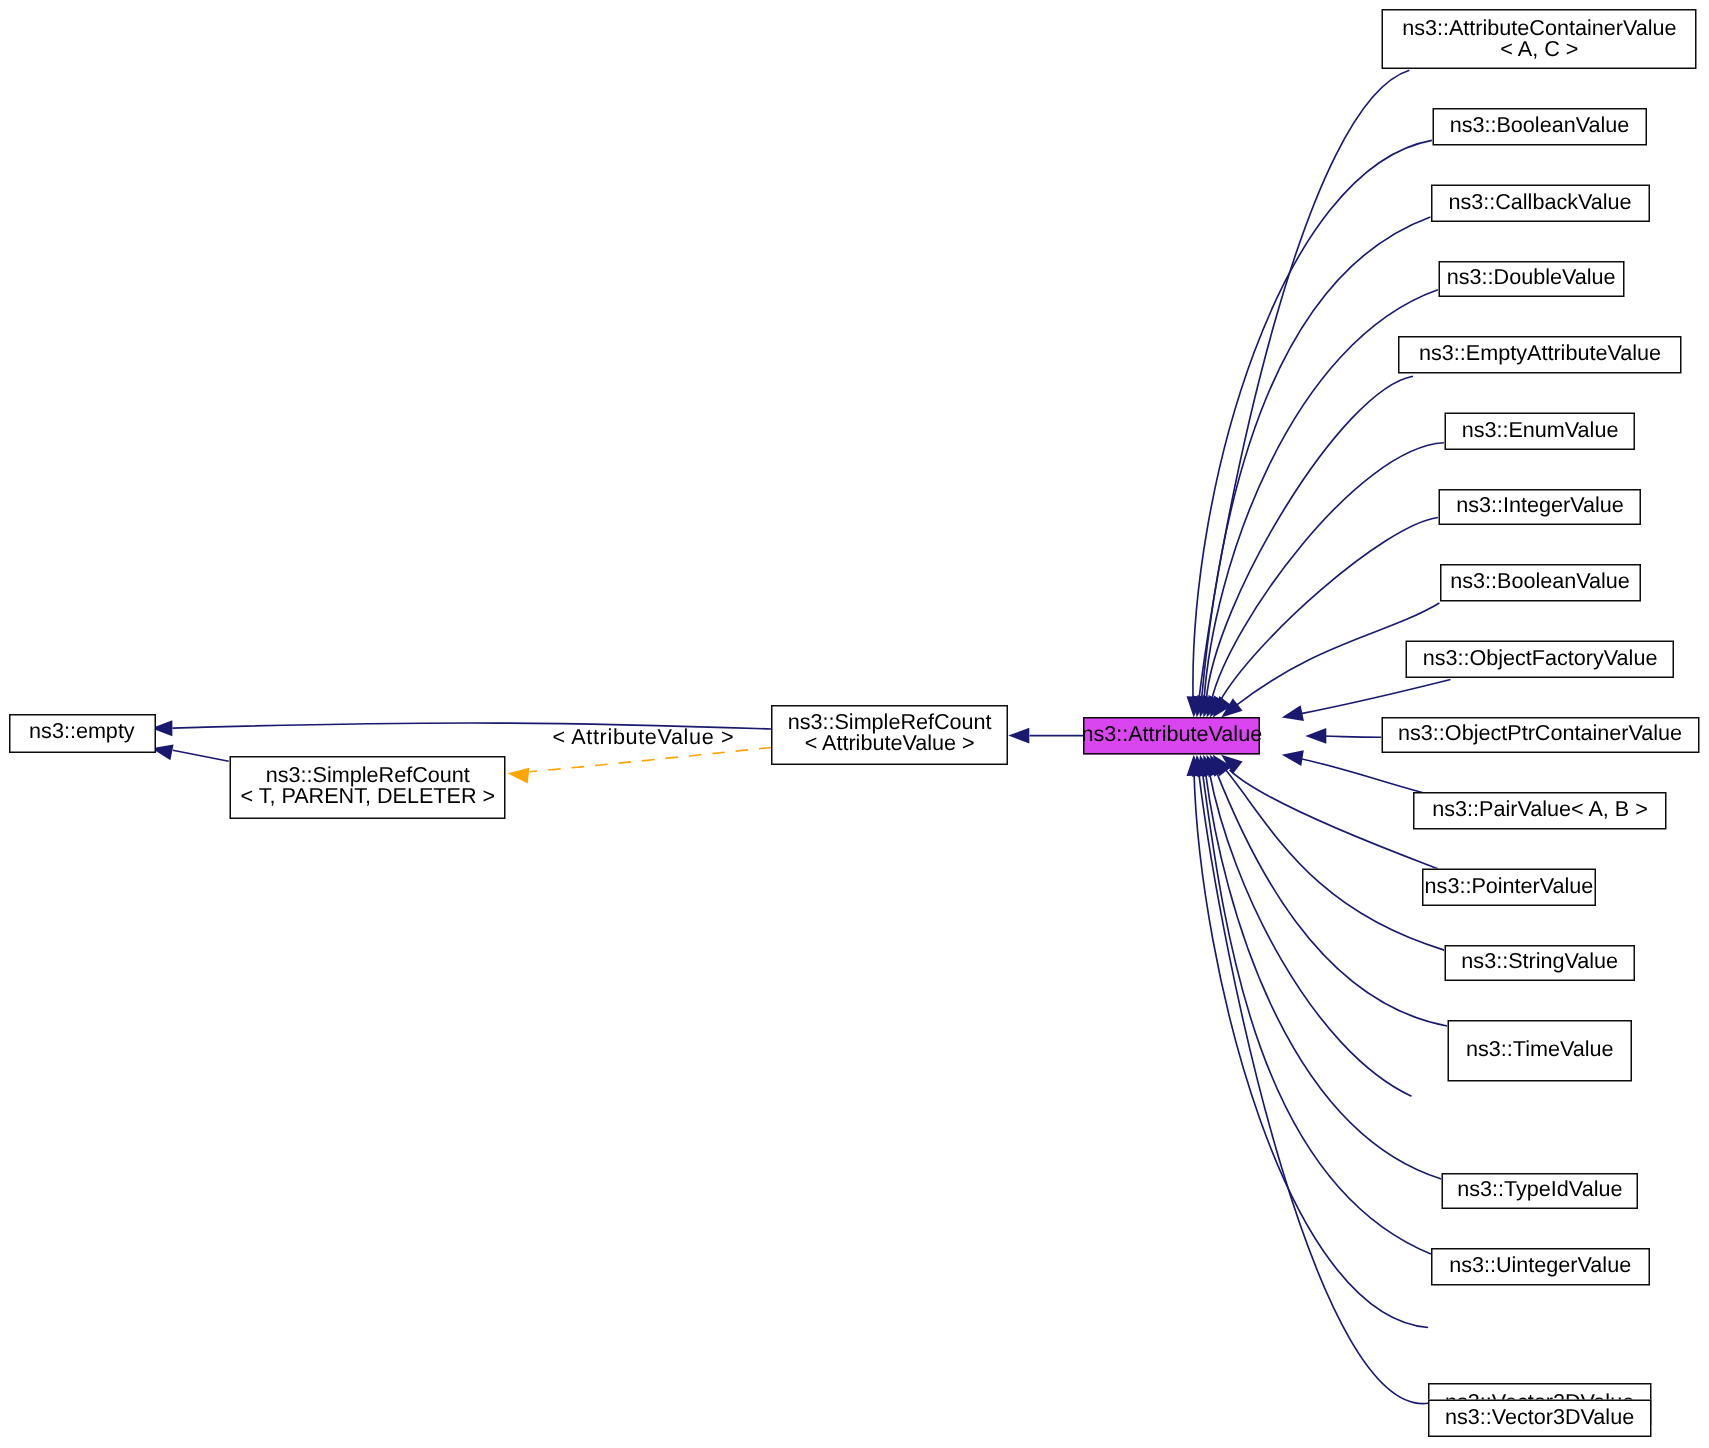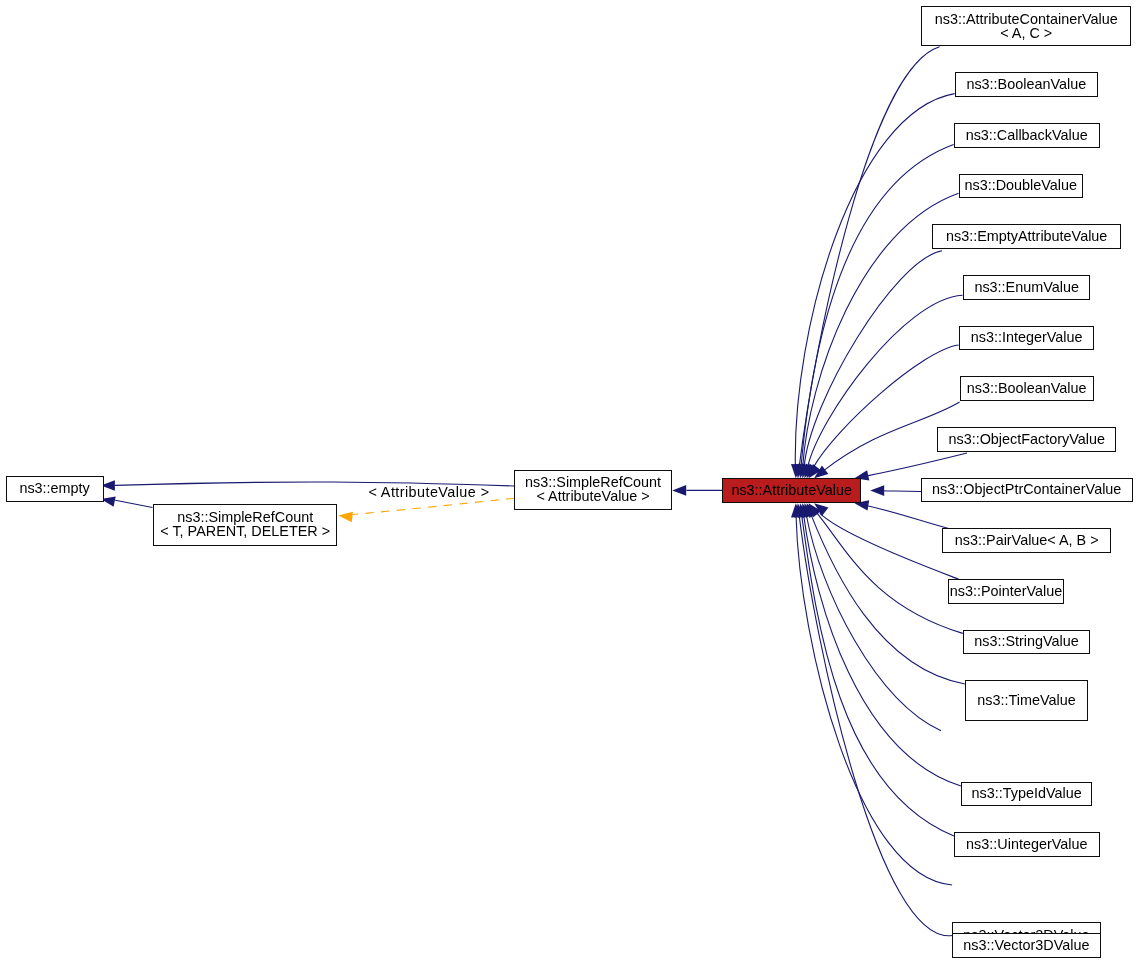--- a/index.html
+++ b/index.html
@@ -117,21 +117,21 @@
     </div>
   <div class="node" style="left:953.9px;top:832.1px;width:145.8px;height:24.8px">
       <span class="ln">ns3::UintegerValue</span>
     </div>
   <div class="node" style="left:952.1px;top:922px;width:148.6px;height:28px">
       <span class="ln">ns3::Vector2DValue</span>
     </div>
   <div class="node" style="left:952.1px;top:933.4px;width:148.6px;height:24.8px">
       <span class="ln">ns3::Vector3DValue</span>
     </div>
-  <div class="node hl" style="left:722.2px;top:477.6px;width:139px;height:25.8px;background:#b91c1c">
+  <div class="node hl" style="left:722.2px;top:477.6px;width:118px;height:25.8px;background:#d946ef">
       <span class="ln">ns3::AttributeValue</span>
     </div>
   <div class="node" style="left:514.3px;top:470.2px;width:157.6px;height:39.6px">
       <span class="ln">ns3::SimpleRefCount</span>
       <span class="ln">&lt; AttributeValue &gt;</span>
     </div>
   <div class="node" style="left:152.9px;top:504.0px;width:184.6px;height:41.8px">
       <span class="ln">ns3::SimpleRefCount</span>
       <span class="ln">&lt; T, PARENT, DELETER &gt;</span>
     </div>

